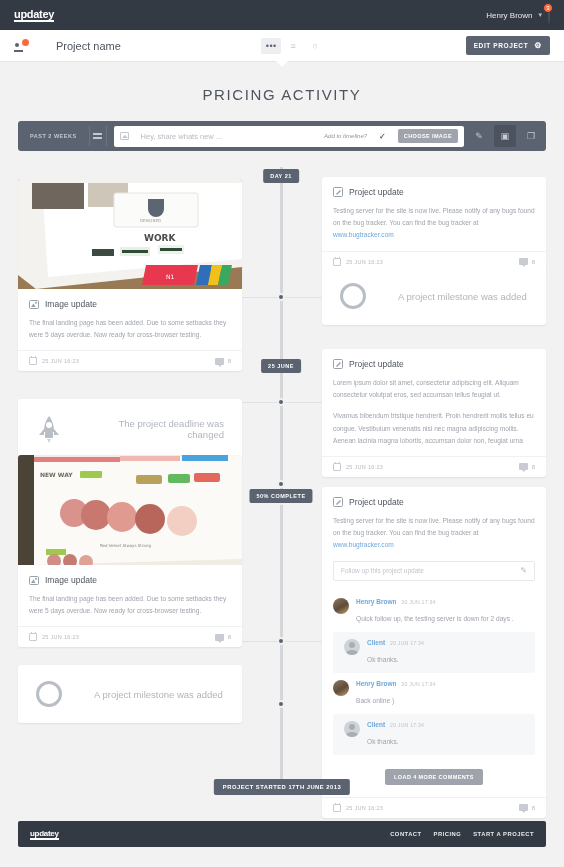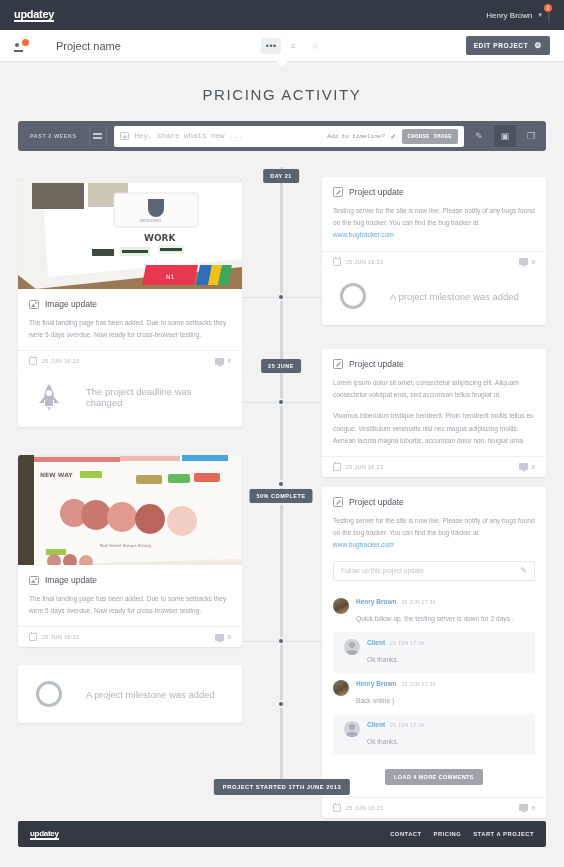--- a/index.html
+++ b/index.html
@@ -108,23 +108,22 @@
     padding: 0 8px; font-weight: bold;
   }
   .comp-grid {
     width: 18px; height: 20px; display: flex; flex-direction: column;
     align-items: center; justify-content: center; gap: 2px;
     border-left: 1px solid #6d7481; border-right: 1px solid #6d7481;
   }
   .comp-grid span { display: block; width: 9px; height: 2px; background: #c3c7ce; }
   .comp-input {
     flex: 1; height: 21px; background: #fff; border-radius: 2px;
-    display: flex; align-items: center; padding: 0 6px; gap: 6px;
+    display: flex; align-items: center; padding: 0 6px; gap: 12px;
     margin-left: 3px;
-    font-family: Liberation Mono, monospace;
   }
   .img-ico {
     width: 9px; height: 8px; border: 1px solid #c3c7ce; border-radius: 1px;
     position: relative; flex-shrink: 0;
   }
   .img-ico::after {
     content: ""; position: absolute; left: 1px; bottom: 1px;
     border-left: 3px solid transparent; border-right: 3px solid transparent;
     border-bottom: 3px solid #c3c7ce;
   }
@@ -206,21 +205,21 @@
   }
   .cmt-ico::after {
     content: ""; position: absolute; left: 2px; bottom: -2px;
     border-left: 3px solid transparent; border-right: 2px solid transparent;
     border-top: 3px solid #c8ccd2;
   }
   .cmt-n { font-size: 6px; color: #b4b9c0; }
 
   
   .milestone {
-    display: flex; align-items: center; gap: 24px; padding: 16px 18px;
+    display: flex; align-items: center; gap: 32px; padding: 16px 18px; text-align: right;
   }
   .ms-circle {
     width: 26px; height: 26px; border-radius: 50%;
     border: 3px solid #b9bec6; flex-shrink: 0;
   }
   .ms-rocket { width: 26px; height: 28px; flex-shrink: 0; }
   .ms-text { font-size: 9.5px; color: #b0b5bd; }
 
   
   .followup {
@@ -407,21 +406,21 @@
         <span class="cal-ico"></span>
         <span class="foot-time">25 JUN 16:23</span>
       </span>
       <span class="foot-right">
         <span class="cmt-ico"></span>
         <span class="cmt-n">8</span>
       </span>
     </div>
   </div>
 
-  <div class="card col-left" style="top:200px;">
+  <div class="card col-left" style="top:232px;">
     <div class="milestone">
       <svg class="ms-rocket" viewBox="0 0 26 28">
         <path d="M13 1 C9 6 8 12 8 17 h10 c0-5-1-11-5-16z" fill="#b9bec6"></path>
         <circle cx="13" cy="10" r="3" fill="#fff"></circle>
         <path d="M8 14 L3 20 L8 20 z" fill="#b9bec6"></path>
         <path d="M18 14 L23 20 L18 20 z" fill="#b9bec6"></path>
         <rect x="9" y="17" width="8" height="6" rx="1" fill="#b9bec6"></rect>
         <path d="M11 24 l2 4 l2 -4 z" fill="#cfd3d8"></path>
       </svg>
       <span class="ms-text">The project deadline was changed</span>

